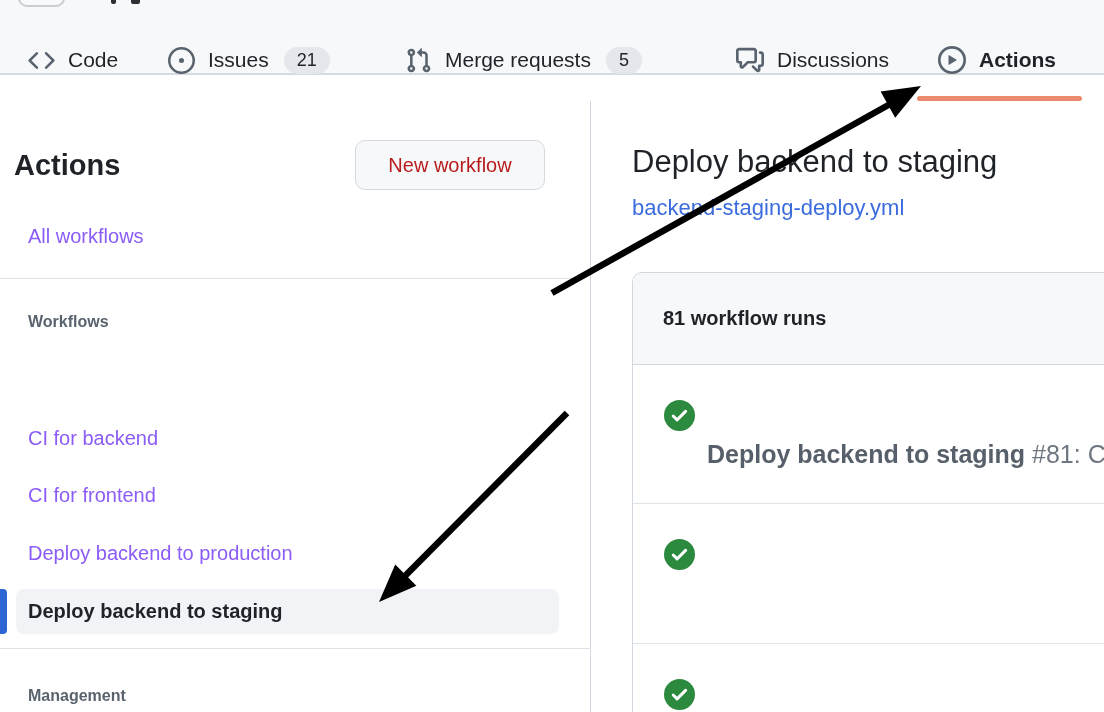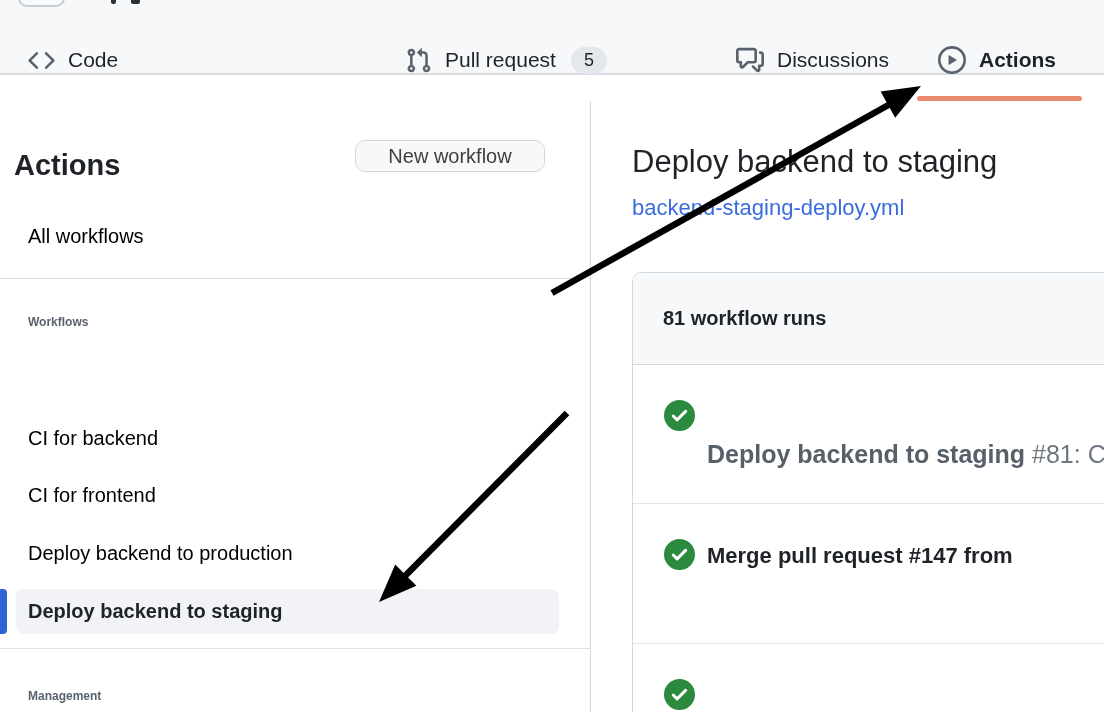--- a/index.html
+++ b/index.html
@@ -27,28 +27,28 @@
   .counter { background:#e4e7eb; border-radius:18px; padding:3px 13px;
     font-size:18px; color:#1f2328; margin-left:2px; }
   .tab-underline { position:absolute; left:917px; top:96px; width:165px; height:5px;
     border-radius:3px; background:#ea8b70; z-index:2; }
 
   
   .sidebar { position:absolute; left:0; top:101px; width:591px; height:611px;
     background:#fff; border-right:1px solid #d0d7de; }
   .sb-heading { position:absolute; left:14px; top:44px; font-size:29px;
     line-height:40px; font-weight:700; color:#1f2328; }
-  .new-workflow-btn { position:absolute; left:355px; top:39px; width:190px; height:32px;
+  .new-workflow-btn { position:absolute; left:355px; top:39px; width:190px; height:50px;
     background:#f6f8fa; border:1px solid #d5d9dd; border-radius:10px;
-    font-size:20px; font-weight:500; color:#404040; font-family:inherit;
+    font-size:20px; font-weight:500; color:#b91c1c; font-family:inherit;
     cursor:pointer; }
   .sb-item { position:absolute; left:28px; font-size:20px; line-height:28px;
-    color:#000000; cursor:pointer; white-space:nowrap; }
+    color:#8b5cf6; cursor:pointer; white-space:nowrap; }
   .sb-divider { position:absolute; left:0; height:1px; background:#dee2e7; }
-  .sb-section-label { position:absolute; left:28px; font-size:12px; line-height:24px;
+  .sb-section-label { position:absolute; left:28px; font-size:16px; line-height:24px;
     font-weight:700; color:#59636e; }
   .sb-selected-row { position:absolute; left:16px; top:488px; width:543px; height:45px;
     background:#f1f3f6; border-radius:8px; cursor:pointer; }
   .sb-selected-row .sb-selected-label { position:absolute; left:12px; top:8px;
     font-size:20px; line-height:28px; font-weight:700; color:#1f2328; white-space:nowrap; }
   .sb-accent-bar { position:absolute; left:0; top:488px; width:7px; height:45px;
     background:#2d66d4; border-radius:0 4px 4px 0; }
 
   
   .main { position:absolute; left:592px; top:101px; width:512px; height:611px; background:#fff; }
@@ -86,26 +86,34 @@
   <div class="cut-mark m1"></div>
   <div class="cut-mark m2"></div>
 
   <div class="nav-item" style="left:28px">
     <svg width="27" height="27" viewBox="0 0 16 16">
         <path d="m11.28 3.22 4.25 4.25a.75.75 0 0 1 0 1.06l-4.25 4.25a.749.749 0 0 1-1.275-.326.749.749 0 0 1 .215-.734L13.94 8l-3.72-3.72a.749.749 0 0 1 .326-1.275.749.749 0 0 1 .734.215Zm-6.56 0a.751.751 0 0 1 1.042.018.751.751 0 0 1 .018 1.042L2.06 8l3.72 3.72a.749.749 0 0 1-.326 1.275.749.749 0 0 1-.734-.215L.47 8.53a.75.75 0 0 1 0-1.06Z"></path>
       </svg>
     <span class="nav-label">Code</span>
   </div>
 
+  <div class="nav-item" style="left:168px">
+    <svg width="27" height="27" viewBox="0 0 16 16">
+        <path d="M8 9.5a1.5 1.5 0 1 0 0-3 1.5 1.5 0 0 0 0 3Z"></path>
+        <path d="M8 0a8 8 0 1 1 0 16A8 8 0 0 1 8 0ZM1.5 8a6.5 6.5 0 1 0 13 0 6.5 6.5 0 0 0-13 0Z"></path>
+      </svg>
+    <span class="nav-label">Issues</span>
+    <span class="counter">21</span>
+  </div>
 
   <div class="nav-item" style="left:405px">
     <svg width="27" height="27" viewBox="0 0 16 16">
         <path d="M1.5 3.25a2.25 2.25 0 1 1 3 2.122v5.256a2.251 2.251 0 1 1-1.5 0V5.372A2.25 2.25 0 0 1 1.5 3.25Zm5.677-.177L9.573.677A.25.25 0 0 1 10 .854V2.5h1A2.5 2.5 0 0 1 13.5 5v5.628a2.251 2.251 0 1 1-1.5 0V5a1 1 0 0 0-1-1h-1v1.646a.25.25 0 0 1-.427.177L7.177 3.427a.25.25 0 0 1 0-.354ZM3.75 2.5a.75.75 0 1 0 0 1.5.75.75 0 0 0 0-1.5Zm0 9.5a.75.75 0 1 0 0 1.5.75.75 0 0 0 0-1.5Zm8.25.75a.75.75 0 1 0 1.5 0 .75.75 0 0 0-1.5 0Z"></path>
       </svg>
-    <span class="nav-label">Pull request</span>
+    <span class="nav-label">Merge requests</span>
     <span class="counter">5</span>
   </div>
 
   <div class="nav-item" style="left:736px">
     <svg width="28" height="28" viewBox="0 0 16 16">
         <path d="M1.75 1h8.5c.966 0 1.75.784 1.75 1.75v5.5A1.75 1.75 0 0 1 10.25 10H7.061l-2.574 2.573A1.458 1.458 0 0 1 2 11.543V10h-.25A1.75 1.75 0 0 1 0 8.25v-5.5C0 1.784.784 1 1.75 1ZM1.5 2.75v5.5c0 .138.112.25.25.25h1a.75.75 0 0 1 .75.75v2.19l2.72-2.72a.749.749 0 0 1 .53-.22h3.5a.25.25 0 0 0 .25-.25v-5.5a.25.25 0 0 0-.25-.25h-8.5a.25.25 0 0 0-.25.25Zm13 2a.25.25 0 0 0-.25-.25h-.5a.75.75 0 0 1 0-1.5h.5c.966 0 1.75.784 1.75 1.75v5.5A1.75 1.75 0 0 1 14.25 12H14v1.543a1.458 1.458 0 0 1-2.487 1.03L9.22 12.28a.749.749 0 0 1 .326-1.275.749.749 0 0 1 .734.215l2.22 2.22v-2.19a.75.75 0 0 1 .75-.75h1a.25.25 0 0 0 .25-.25Z"></path>
       </svg>
     <span class="nav-label">Discussions</span>
   </div>
 
@@ -156,21 +164,20 @@
       <svg class="check-icon" viewBox="0 0 16 16">
           <path d="M8 16A8 8 0 1 1 8 0a8 8 0 0 1 0 16Zm3.78-9.72a.751.751 0 0 0-.018-1.042.751.751 0 0 0-1.042-.018L6.75 9.19 5.28 7.72a.751.751 0 0 0-1.042.018.751.751 0 0 0-.018 1.042l2 2a.75.75 0 0 0 1.06 0Z"></path>
         </svg>
       <div class="run-sub"><span class="wf-name">Deploy backend to staging</span> <span>#81: Comm</span></div>
     </div>
 
     <div class="run-row r2">
       <svg class="check-icon" viewBox="0 0 16 16">
           <path d="M8 16A8 8 0 1 1 8 0a8 8 0 0 1 0 16Zm3.78-9.72a.751.751 0 0 0-.018-1.042.751.751 0 0 0-1.042-.018L6.75 9.19 5.28 7.72a.751.751 0 0 0-1.042.018.751.751 0 0 0-.018 1.042l2 2a.75.75 0 0 0 1.06 0Z"></path>
         </svg>
-      <div class="run-title">Merge pull request #147 from</div>
     </div>
 
     <div class="run-row r3">
       <svg class="check-icon" viewBox="0 0 16 16">
           <path d="M8 16A8 8 0 1 1 8 0a8 8 0 0 1 0 16Zm3.78-9.72a.751.751 0 0 0-.018-1.042.751.751 0 0 0-1.042-.018L6.75 9.19 5.28 7.72a.751.751 0 0 0-1.042.018.751.751 0 0 0-.018 1.042l2 2a.75.75 0 0 0 1.06 0Z"></path>
         </svg>
     </div>
   </div>
 </div>
 

